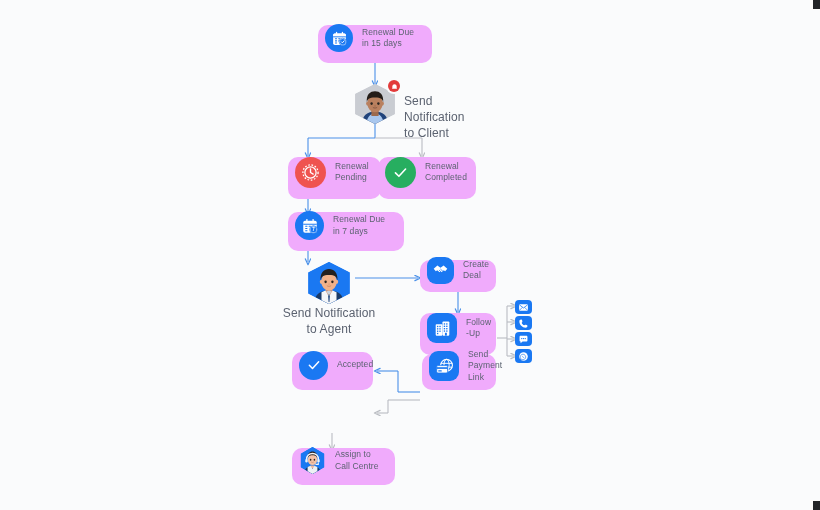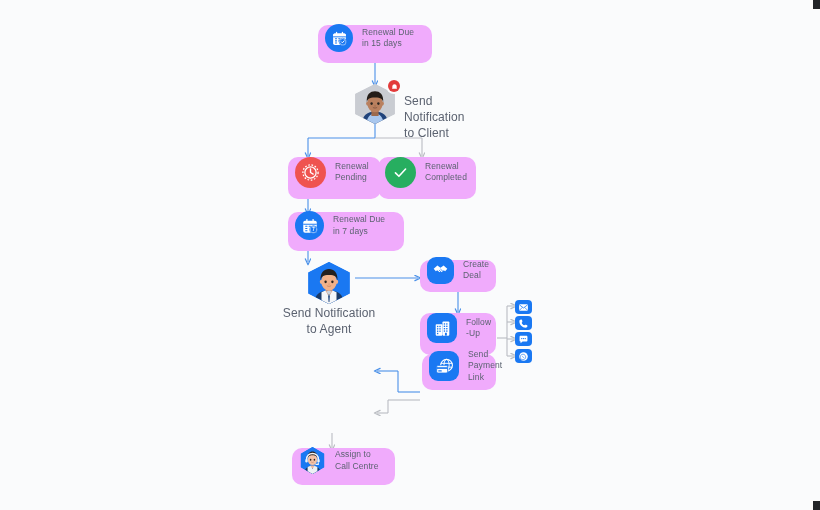--- a/index.html
+++ b/index.html
@@ -335,20 +335,28 @@
         <rect x="2.2" y="10.8" width="13.6" height="9.4" rx="1.6" fill="#ffffff" stroke="#1a78f2" stroke-width=".9"></rect>
         <rect x="2.2" y="12.9" width="13.6" height="2.1" fill="#1a78f2"></rect>
         <rect x="4" y="16.8" width="4.6" height="1.6" rx=".7" fill="#1a78f2"></rect>
       </svg>
     </div>
     <div class="label">Send
 Payment
 Link</div>
   </div>
 
+  <div class="node" style="left:292px;top:352px;width:81px;height:38px;">
+    <div class="ic circle" style="width:29px;height:29px;background:#1a78f2;">
+      <svg width="18" height="18" viewBox="0 0 24 24">
+        <path d="M5.8,12.4 L10,16.6 L18.2,7.8" fill="none" stroke="#ffffff" stroke-width="2" stroke-linecap="round" stroke-linejoin="round"></path>
+      </svg>
+    </div>
+    <div class="label">Accepted</div>
+  </div>
 
 
   <div class="node" style="left:292px;top:448px;width:103px;height:37px;">
     <div class="hex" style="width:27px;height:27px;background:#1a78f2;flex:0 0 auto;">
       <svg width="27" height="27" viewBox="0 0 27 27">
         <rect width="27" height="27" fill="#1a78f2"></rect>
         <path d="M5.2,27 C5.2,21.6 8.8,19 13.5,19 C18.2,19 21.8,21.6 21.8,27 Z" fill="#1b3a66"></path>
         <path d="M11.5,18.4 h4 v3 h-4 Z" fill="#efb69a"></path>
         <path d="M11.5,18.8 L13.5,22 L15.5,18.8 L18.4,20.1 L18.4,27 L8.6,27 L8.6,20.1 Z" fill="#eef1f5"></path>
         <ellipse cx="13.5" cy="12.6" rx="4.7" ry="5.5" fill="#f4c2a6"></ellipse>

